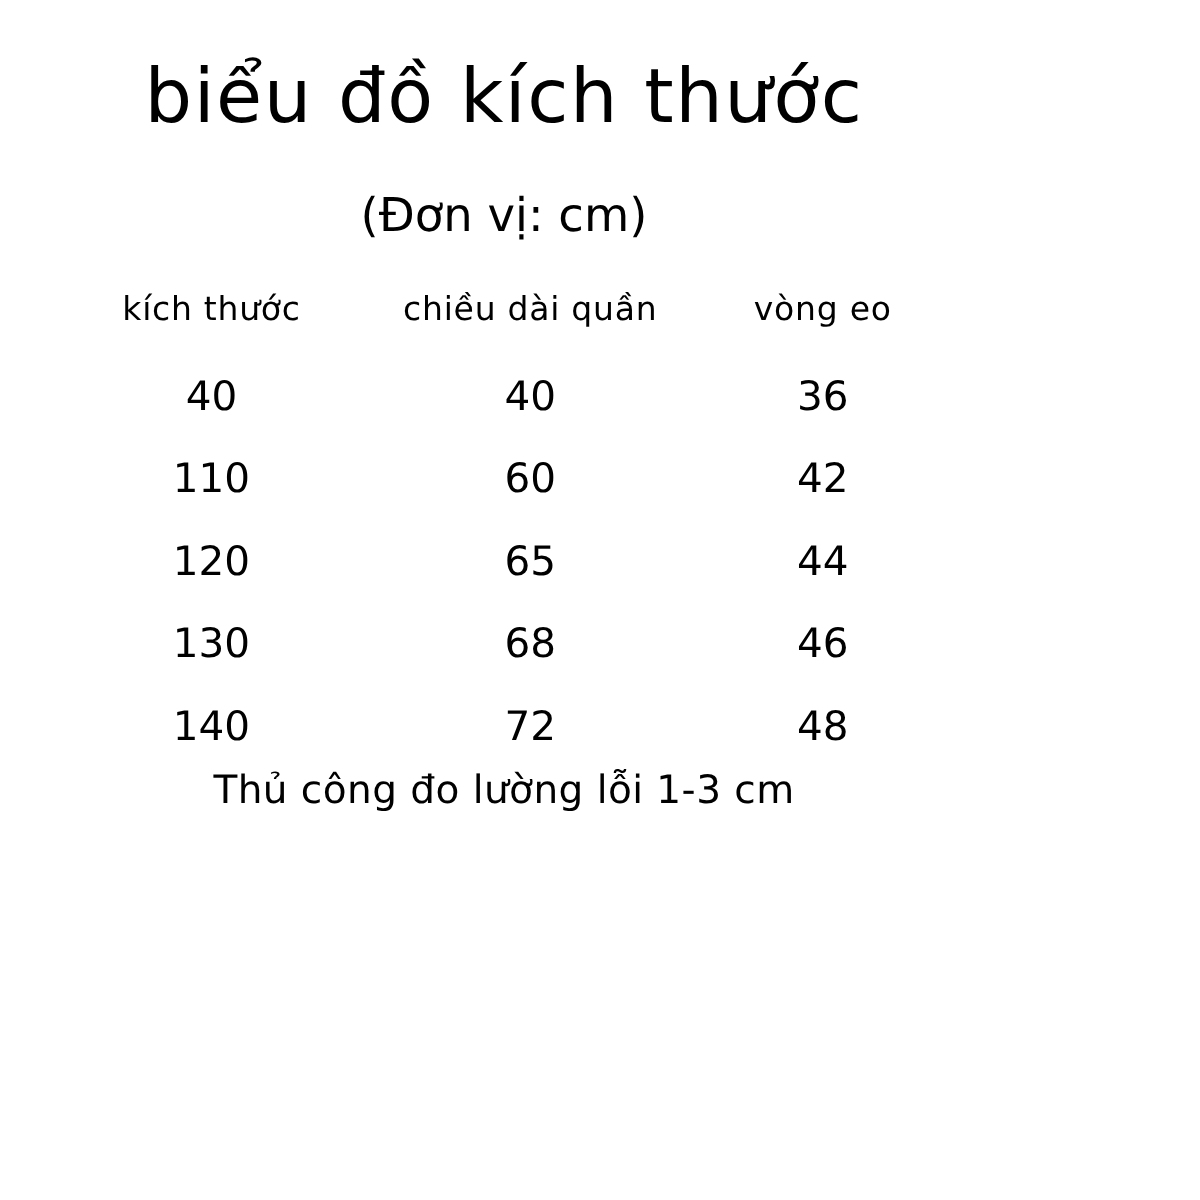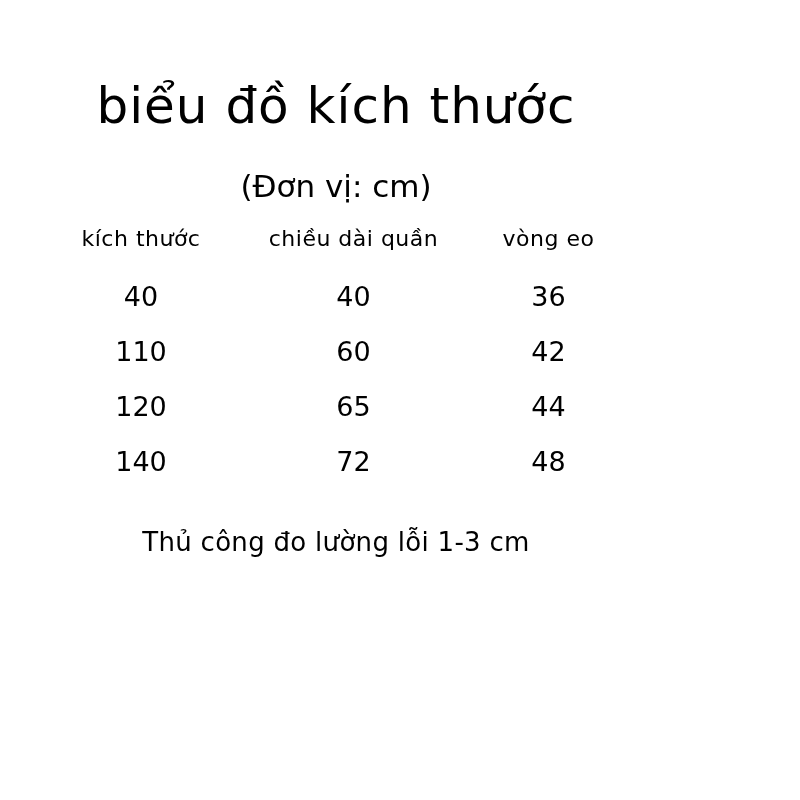--- a/index.html
+++ b/index.html
@@ -14,37 +14,37 @@
     color: #000000;
     overflow: hidden;
   }
   .page {
     width: 672px;
     height: 800px;
     box-sizing: border-box;
     display: flex;
     flex-direction: column;
     align-items: center;
-    padding-top: 78px;
+    padding-top: 36px;
   }
   .title {
     font-size: 50px;
     font-weight: 400;
     letter-spacing: 1px;
     line-height: 1.15;
     text-align: center;
   }
   .subtitle {
     font-size: 31px;
     font-weight: 400;
     text-align: left;
     margin-top: 32px;
   }
   .size-table {
-    margin-top: 16px;
+    margin-top: 26px;
     border-collapse: collapse;
     width: 600px;
     table-layout: fixed;
   }
   .size-table th {
     font-size: 22px;
     font-weight: 400;
     padding: 6px 0 18px 0;
     text-align: center;
     letter-spacing: 0.5px;
@@ -56,21 +56,20 @@
     font-size: 27px;
     font-weight: 400;
     text-align: center;
     padding: 14px 0;
     line-height: 1;
   }
   .footnote {
     font-size: 26px;
     font-weight: 400;
     text-align: center;
-    margin-top: 38px;
     letter-spacing: 0.3px;
   }
 </style>
 </head>
 <body>
 
 <div class="page">
 
   <div class="title">biểu đồ kích thước</div>
 
@@ -94,20 +93,25 @@
         <td>110</td>
         <td>60</td>
         <td>42</td>
       </tr>
       <tr>
         <td>120</td>
         <td>65</td>
         <td>44</td>
       </tr>
       <tr>
+        <td>130</td>
+        <td>68</td>
+        <td>46</td>
+      </tr>
+      <tr>
         <td>140</td>
         <td>72</td>
         <td>48</td>
       </tr>
     </tbody>
   </table>
 
   <div class="footnote">Thủ công đo lường lỗi 1-3 cm</div>
 
 </div>

